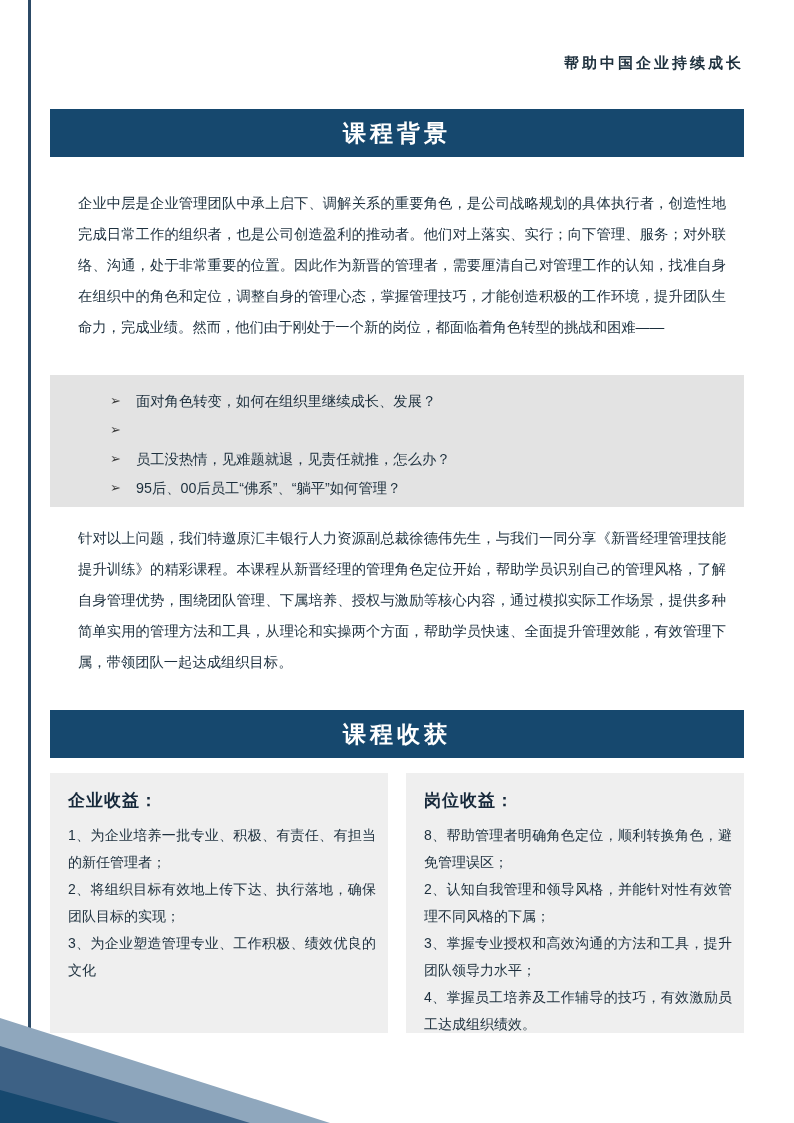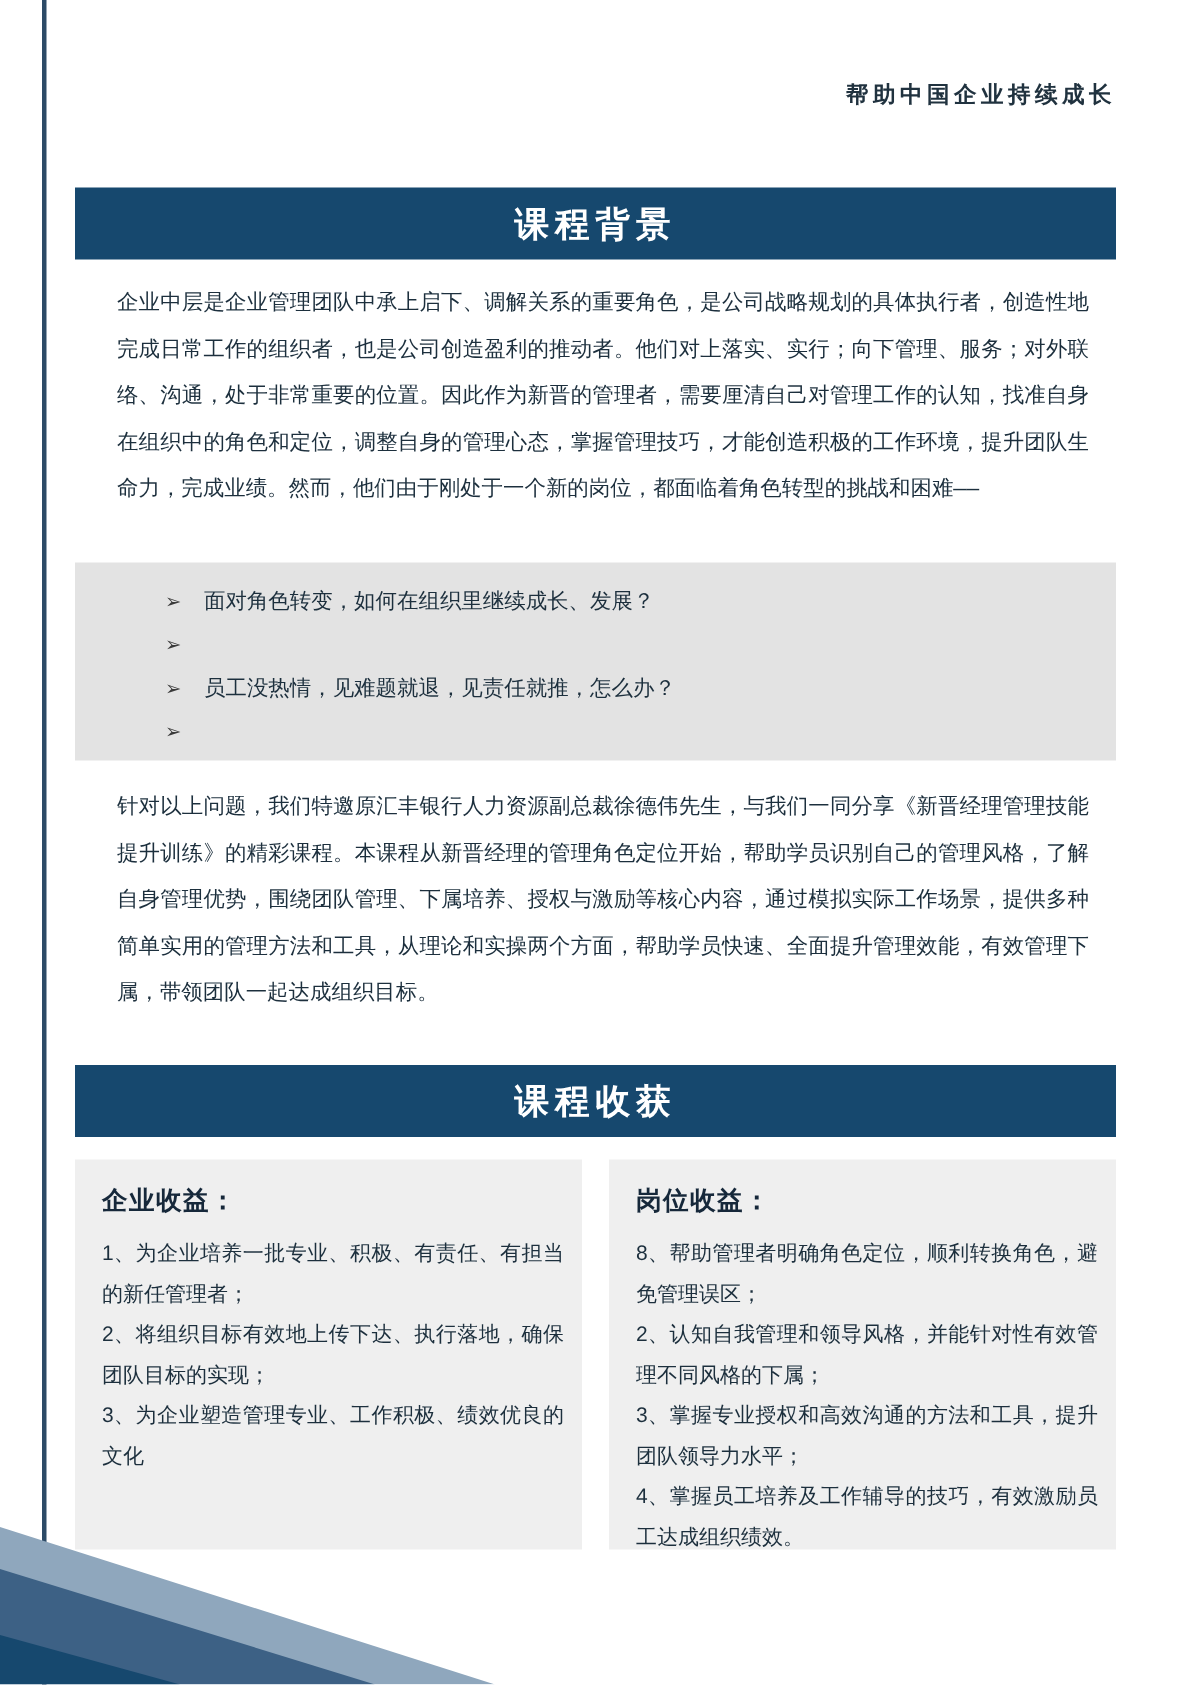--- a/index.html
+++ b/index.html
@@ -51,33 +51,33 @@
     height: 48px;
     background: #16486e;
     color: #ffffff;
     display: flex;
     align-items: center;
     justify-content: center;
     font-size: 23px;
     font-weight: bold;
     letter-spacing: 4px;
   }
-  #band-background { top: 125px; }
+  #band-background { top: 109px; }
   #band-gains { top: 710px; }
 
   .para {
     position: absolute;
     left: 78px;
     width: 648px;
     font-size: 14.3px;
     line-height: 31px;
     color: #1c2f3d;
     text-align: justify;
   }
-  #intro-para { top: 188px; font-family: Liberation Mono, monospace; }
+  #intro-para { top: 188px; }
   #solution-para { top: 523px; }
 
   .bullet-box {
     position: absolute;
     left: 50px;
     top: 375px;
     width: 694px;
     height: 132px;
     background: #e3e3e3;
     box-sizing: border-box;
@@ -155,20 +155,21 @@
     </div>
     <div class="bullet-row">
       <span class="bullet-mark">➢</span>
     </div>
     <div class="bullet-row">
       <span class="bullet-mark">➢</span>
       <span>员工没热情，见难题就退，见责任就推，怎么办？</span>
     </div>
     <div class="bullet-row">
       <span class="bullet-mark">➢</span>
+      <span>95后、00后员工“佛系”、“躺平”如何管理？</span>
     </div>
   </div>
 
   <div class="para" id="solution-para">针对以上问题，我们特邀原汇丰银行人力资源副总裁徐德伟先生，与我们一同分享《新晋经理管理技能提升训练》的精彩课程。本课程从新晋经理的管理角色定位开始，帮助学员识别自己的管理风格，了解自身管理优势，围绕团队管理、下属培养、授权与激励等核心内容，通过模拟实际工作场景，提供多种简单实用的管理方法和工具，从理论和实操两个方面，帮助学员快速、全面提升管理效能，有效管理下属，带领团队一起达成组织目标。</div>
 
   <div class="band" id="band-gains">课程收获</div>
 
   <div class="card" id="card-company">
     <div class="card-title">企业收益：</div>
     <div class="card-line">1、为企业培养一批专业、积极、有责任、有担当的新任管理者；</div>

